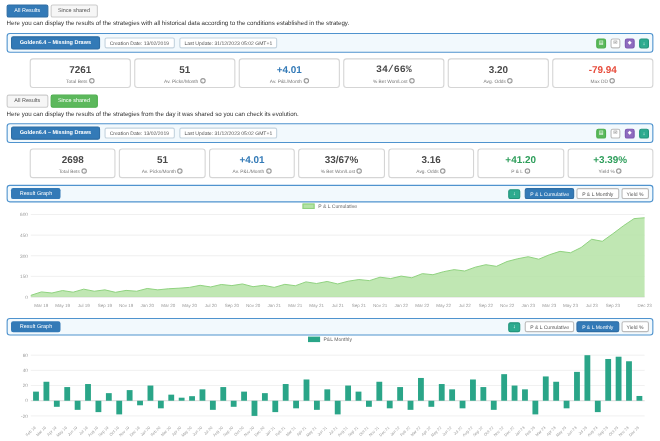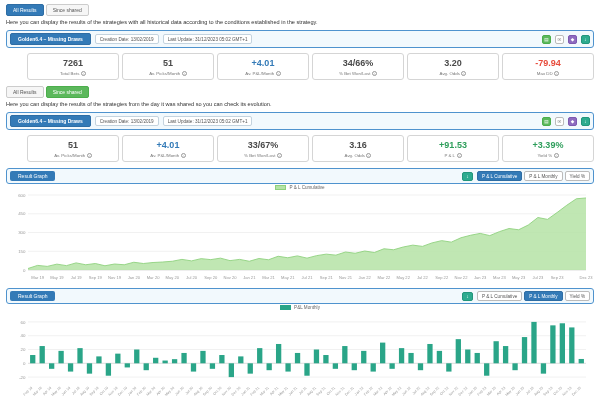--- a/index.html
+++ b/index.html
@@ -80,21 +80,21 @@
         </div>
     </div>
     <div class="stat">
       <div class="v" style="color: rgb(51, 122, 183);">+4.01</div>
       <div class="l">
           <span>Av. P&amp;L/Month</span>
           <span class="info">i</span>
         </div>
     </div>
     <div class="stat">
-      <div class="v" style="color: rgb(74, 74, 74);">34/66%</div>
+      <div class="v" style="color: rgb(74, 74, 74); font-family: Liberation Mono, monospace;">34/66%</div>
       <div class="l">
           <span>% Bet Won/Lost</span>
           <span class="info">i</span>
         </div>
     </div>
     <div class="stat">
       <div class="v" style="color: rgb(74, 74, 74);">3.20</div>
       <div class="l">
           <span>Avg. Odds</span>
           <span class="info">i</span>
@@ -129,20 +129,27 @@
     <button class="mini purple">
         <span>◆</span>
       </button>
     <button class="mini teal">
         <span>↓</span>
       </button>
   </div>
 
   <div class="stats">
     <div class="stat">
+      <div class="v" style="color: rgb(74, 74, 74);">2698</div>
+      <div class="l">
+          <span>Total Bets</span>
+          <span class="info">i</span>
+        </div>
+    </div>
+    <div class="stat">
       <div class="v" style="color: rgb(74, 74, 74);">51</div>
       <div class="l">
           <span>Av. Picks/Month</span>
           <span class="info">i</span>
         </div>
     </div>
     <div class="stat">
       <div class="v" style="color: rgb(51, 122, 183);">+4.01</div>
       <div class="l">
           <span>Av. P&amp;L/Month</span>
@@ -157,21 +164,21 @@
         </div>
     </div>
     <div class="stat">
       <div class="v" style="color: rgb(74, 74, 74);">3.16</div>
       <div class="l">
           <span>Avg. Odds</span>
           <span class="info">i</span>
         </div>
     </div>
     <div class="stat">
-      <div class="v" style="color: rgb(46, 158, 91);">+91.53</div>
+      <div class="v" style="color: rgb(46, 158, 91);">+41.20</div>
       <div class="l">
           <span>P &amp; L</span>
           <span class="info">i</span>
         </div>
     </div>
     <div class="stat">
       <div class="v" style="color: rgb(46, 158, 91);">+3.39%</div>
       <div class="l">
           <span>Yield %</span>
           <span class="info">i</span>

